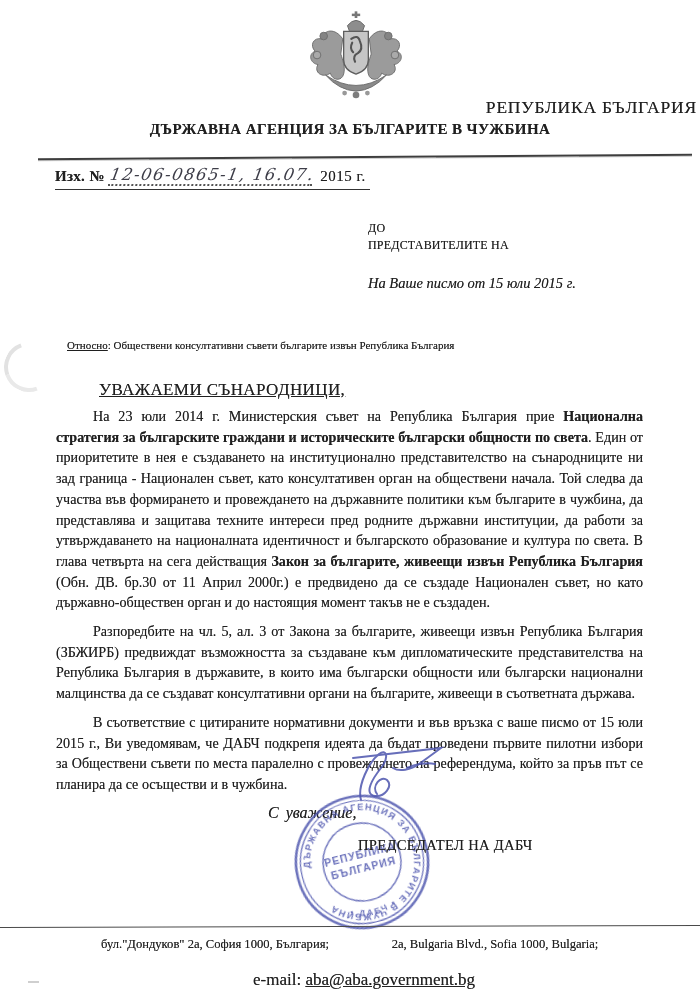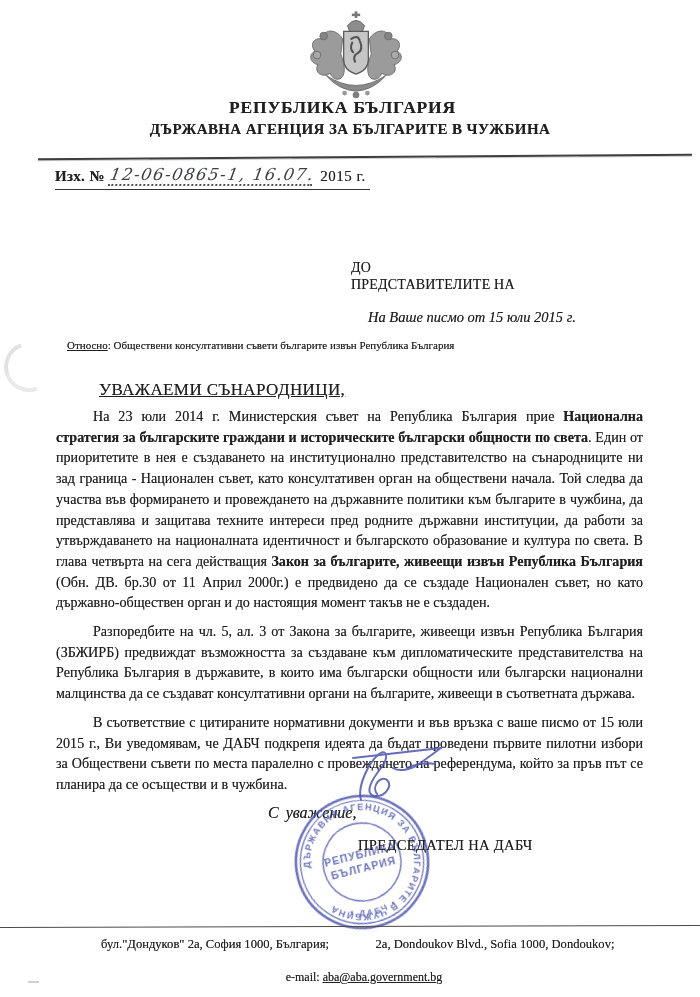--- a/index.html
+++ b/index.html
@@ -6,42 +6,42 @@
   body{
     width:700px;height:997px;position:relative;overflow:hidden;
     background:#ffffff;color:#1f1f1f;
     font-family:"Liberation Serif", serif;
   }
   .abs{position:absolute;}
   .fuzzy{text-shadow:0 0 .45px rgba(40,40,40,.65);}
 
   
   .emblem{left:299px;top:10px;width:114px;height:92px;filter:blur(.4px);}
-  .hdr-line1{left:0;right:15px;top:97px;text-align:center;font-weight:bold;
+  .hdr-line1{left:0;right:3px;top:97px;text-align:right;font-weight:normal;
     font-size:17.5px;letter-spacing:.8px;}
   .hdr-line2{left:0;right:0;top:121px;text-align:center;font-weight:bold;
     font-size:15px;letter-spacing:.4px;}
   .rule-top{left:38px;top:156px;width:654px;border-top:2px solid #3e3e3e;
     transform:rotate(-.4deg);box-shadow:0 1px 0 rgba(60,60,60,.25);}
 
   
   .ref-line{left:55px;top:166px;border-bottom:1.5px solid #333;
     padding:0 4px 2px 0;font-size:15px;white-space:nowrap;}
   .ref-label{font-weight:bold;letter-spacing:.3px;}
   .ref-hand{display:inline-block;transform:skewX(-10deg);
     font-family:"DejaVu Serif", serif;font-style:italic;
     color:#3d3d48;font-size:16.5px;letter-spacing:1.5px;
     border-bottom:2px dotted #555;margin:0 2px;position:relative;top:-1px;}
   .ref-year{letter-spacing:.5px;}
 
   
-  .addr{left:351px;top:220px;width:300px;font-size:14px;line-height:16.8px;
-    letter-spacing:.2px;margin-top:40px;}
+  .addr{left:368px;top:220px;width:300px;font-size:12px;line-height:16.8px;
+    letter-spacing:.2px;}
   .addr-wide{word-spacing:7px;}
-  .re-line{left:368px;top:309px;font-style:italic;font-size:14.5px;}
+  .re-line{left:368px;top:275px;font-style:italic;font-size:14.5px;}
 
   
   .subject{left:67px;top:339px;width:590px;font-size:11px;}
   .subject-label{text-decoration:underline;}
   .salutation{left:99px;top:380px;font-size:17px;letter-spacing:.4px;text-decoration:underline;}
 
   
   .bodytext{left:56px;top:406px;width:598px;font-size:14.1px;
     line-height:20.7px;text-align:justify;}
   .bodytext p{margin:0 11px 8px 0;text-indent:37px;}
@@ -55,21 +55,21 @@
   .signer{left:358px;top:837px;font-size:14.6px;line-height:17.5px;
     letter-spacing:.3px;}
 
   
   .rule-bottom{left:0;top:926px;width:700px;border-top:1.5px solid #4a4a4a;
     transform:rotate(-.15deg);}
   .foot-col{top:936px;width:320px;text-align:center;font-size:12.6px;
     line-height:16.5px;color:#222;}
   .foot-bg{left:55px;}
   .foot-en{left:335px;}
-  .foot-email{left:0;right:0;top:970px;text-align:center;font-size:12px;padding-left:28px;}
+  .foot-email{left:0;right:0;top:970px;text-align:center;font-size:17px;padding-left:28px;}
   .email-link{text-decoration:underline;color:#222;}
 
   
   .artifact-ring{left:4px;top:342px;width:42px;height:42px;border-radius:50%;
     border:4px solid transparent;border-left-color:#e2e2e2;
     border-bottom-color:#e9e9e9;transform:rotate(25deg);}
   .artifact-dash{left:28px;top:981px;width:11px;border-top:2px solid #cfcfcf;}
 </style>
 </head>
 <body>
@@ -167,20 +167,20 @@
 
 <div class="abs signer fuzzy">
   <div>ПРЕДСЕДАТЕЛ НА ДАБЧ</div>
 </div>
 
 <div class="abs rule-bottom"></div>
 <div class="abs foot-col foot-bg fuzzy">
   <div>бул."Дондуков" 2а, София 1000, България;</div>
 </div>
 <div class="abs foot-col foot-en fuzzy">
-  <div>2a, Dondoukov Blvd., Sofia 1000, Dondoukov;</div>
+  <div>2a, Bulgaria Blvd., Sofia 1000, Bulgaria;</div>
 </div>
 <div class="abs foot-email fuzzy">
   <span>e-mail: </span><span class="email-link">aba@aba.government.bg</span>
 </div>
 
 <div class="abs artifact-ring"></div>
 <div class="abs artifact-dash"></div>
 
 </body></html>

